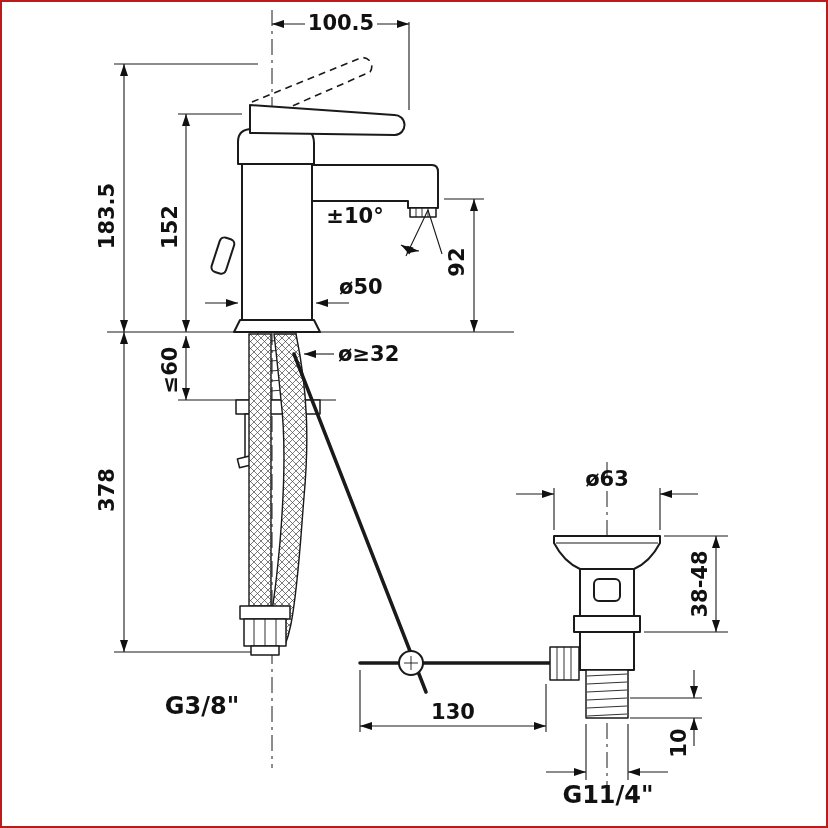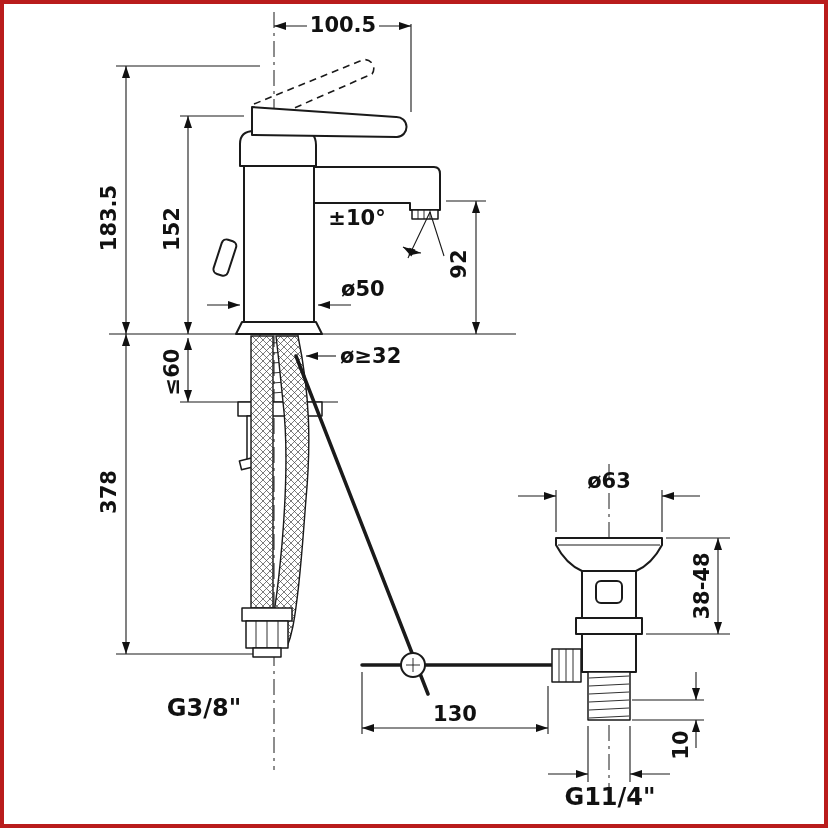--- a/index.html
+++ b/index.html
@@ -1,20 +1,20 @@
 <!DOCTYPE html>
 <html><head>
 <meta charset="utf-8">
 <style>
   html,body{margin:0;padding:0;background:#fff;}
   .canvas{
     position:relative;
     width:828px;height:828px;
     background:#ffffff;
-    border:4px solid #b91c1c;
+    border:2px solid #b91c1c;
     box-sizing:border-box;
     font-family:"DejaVu Sans", sans-serif;
   }
   svg{position:absolute;left:0;top:0;}
   .out2{fill:#fff;stroke:#1a1a1a;stroke-width:2;stroke-linejoin:round;}
   .out15{fill:#fff;stroke:#1a1a1a;stroke-width:1.5;stroke-linejoin:round;}
   .ln{stroke:#1a1a1a;stroke-width:1.1;fill:none;}
   .dim{stroke:#1a1a1a;stroke-width:1.1;fill:none;}
   .cl{stroke:#1a1a1a;stroke-width:1;stroke-dasharray:16 5 3 5;fill:none;}
   .dash{stroke:#1a1a1a;stroke-width:1.6;stroke-dasharray:7 5;fill:none;}

